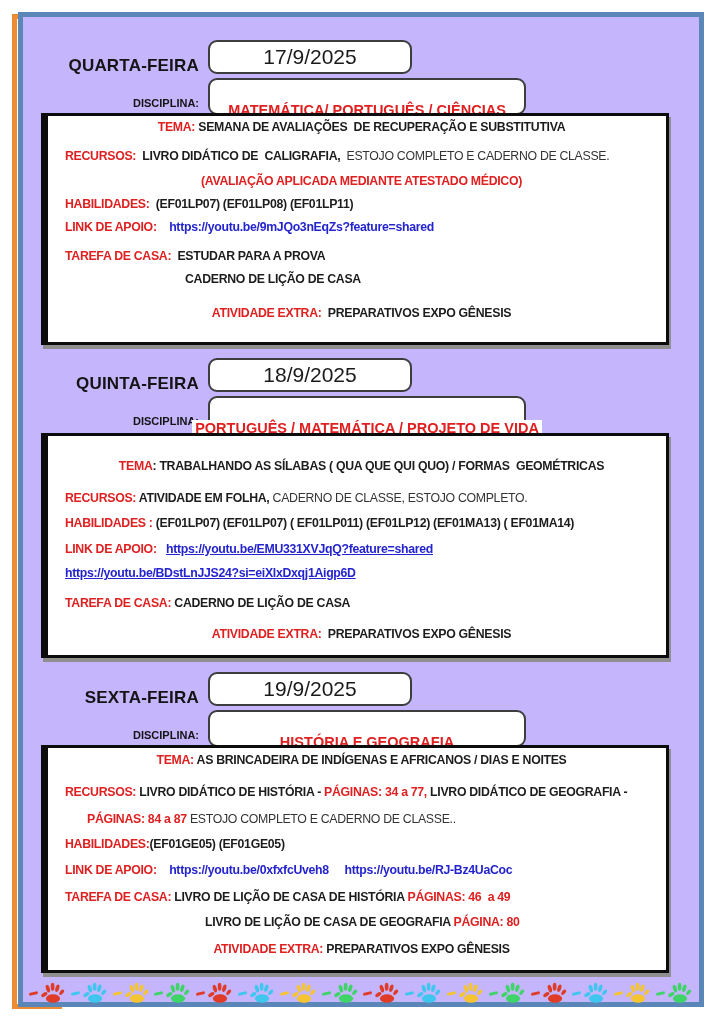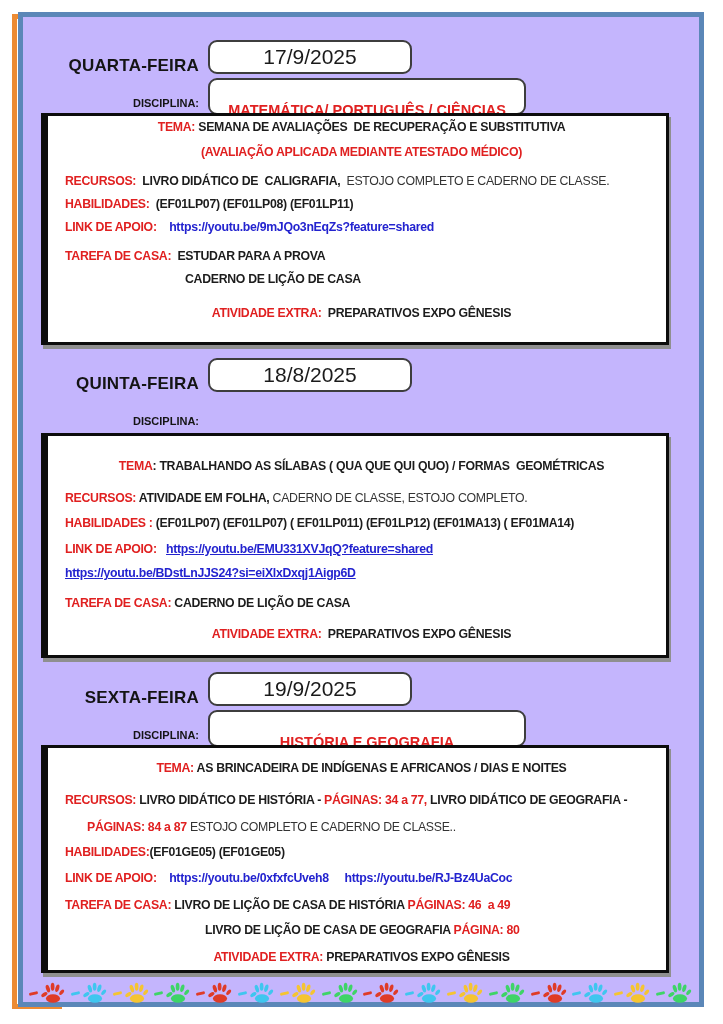--- a/index.html
+++ b/index.html
@@ -41,55 +41,58 @@
           <div class="day-label">QUARTA-FEIRA</div>
           <div class="date-box">
             <span>17/9/2025</span>
           </div>
           <div class="disc-label">DISCIPLINA:</div>
           <div class="disc-box">
             <span>MATEMÁTICA/ PORTUGUÊS / CIÊNCIAS</span>
           </div>
           <div class="content-box" style="top: 73px; height: 232px; ">
             <div class="line c" style="line-height: 23px; margin-top: 0px;"><span class="s-r">TEMA: </span><span class="s-k">SEMANA DE AVALIAÇÕES  DE RECUPERAÇÃO E SUBSTITUTIVA</span></div>
+            <div class="line l" style="line-height: 23px; margin-top: 6px;"><span class="s-r">RECURSOS:  </span><span class="s-k">LIVRO DIDÁTICO DE  CALIGRAFIA,</span><span class="s-n">  ESTOJO COMPLETO E CADERNO DE CLASSE.</span></div>
             <div class="line c" style="line-height: 23px; margin-top: 2px;"><span class="s-r">(AVALIAÇÃO APLICADA MEDIANTE ATESTADO MÉDICO)</span></div>
-            <div class="line l" style="line-height: 23px; margin-top: 6px;"><span class="s-r">RECURSOS:  </span><span class="s-k">LIVRO DIDÁTICO DE  CALIGRAFIA,</span><span class="s-n">  ESTOJO COMPLETO E CADERNO DE CLASSE.</span></div>
             <div class="line l" style="line-height: 23px; margin-top: 0px;"><span class="s-r">HABILIDADES:  </span><span class="s-k">(EF01LP07) (EF01LP08) (EF01LP11)</span></div>
             <div class="line l" style="line-height: 23px; margin-top: 0px;"><span class="s-r">LINK DE APOIO:    </span><span class="s-l">https://youtu.be/9mJQo3nEqZs?feature=shared</span></div>
             <div class="line l" style="line-height: 23px; margin-top: 6px;"><span class="s-r">TAREFA DE CASA:  </span><span class="s-k">ESTUDAR PARA A PROVA</span></div>
             <div class="line l" style="line-height: 23px; margin-top: 0px; padding-left: 120px;"><span class="s-k">CADERNO DE LIÇÃO DE CASA</span></div>
             <div class="line c" style="line-height: 23px; margin-top: 11px;"><span class="s-r">ATIVIDADE EXTRA:  </span><span class="s-k">PREPARATIVOS EXPO GÊNESIS</span></div>
           </div>
         </div>
         <div class="section" style="top: 341px; height: 300px;">
           <div class="day-label">QUINTA-FEIRA</div>
           <div class="date-box">
-            <span>18/8/2025</span>
+            <span>18/9/2025</span>
           </div>
           <div class="disc-label">DISCIPLINA:</div>
+          <div class="disc-box">
+            <span>PORTUGUÊS / MATEMÁTICA / PROJETO DE VIDA</span>
+          </div>
           <div class="content-box" style="top: 75px; height: 225px; padding-top: 18px;">
             <div class="line c" style="line-height: 24px; margin-top: 0px;"><span class="s-r">TEMA</span><span class="s-k">: TRABALHANDO AS SÍLABAS ( QUA QUE QUI QUO) / FORMAS  GEOMÉTRICAS</span></div>
             <div class="line l" style="line-height: 24px; margin-top: 8px;"><span class="s-r">RECURSOS: </span><span class="s-k">ATIVIDADE EM FOLHA,</span><span class="s-n"> CADERNO DE CLASSE, ESTOJO COMPLETO.</span></div>
             <div class="line l" style="line-height: 24px; margin-top: 1px;"><span class="s-r">HABILIDADES : </span><span class="s-k">(EF01LP07) (EF01LP07) ( EF01LP011) (EF01LP12) (EF01MA13) ( EF01MA14)</span></div>
             <div class="line l" style="line-height: 24px; margin-top: 2px;"><span class="s-r">LINK DE APOIO:   </span><span class="s-lu">https://youtu.be/EMU331XVJqQ?feature=shared</span></div>
             <div class="line l" style="line-height: 24px; margin-top: 0px;"><span class="s-lu">https://youtu.be/BDstLnJJS24?si=eiXlxDxqj1Aigp6D</span></div>
             <div class="line l" style="line-height: 24px; margin-top: 6px;"><span class="s-r">TAREFA DE CASA: </span><span class="s-k">CADERNO DE LIÇÃO DE CASA</span></div>
             <div class="line c" style="line-height: 24px; margin-top: 7px;"><span class="s-r">ATIVIDADE EXTRA:  </span><span class="s-k">PREPARATIVOS EXPO GÊNESIS</span></div>
           </div>
         </div>
         <div class="section" style="top: 655px; height: 301px;">
           <div class="day-label">SEXTA-FEIRA</div>
           <div class="date-box">
             <span>19/9/2025</span>
           </div>
           <div class="disc-label">DISCIPLINA:</div>
           <div class="disc-box">
             <span>HISTÓRIA E GEOGRAFIA</span>
           </div>
-          <div class="content-box" style="top: 73px; height: 228px; padding-top: 8px;">
+          <div class="content-box" style="top: 73px; height: 228px; padding-top: 0;">
             <div class="line c" style="line-height: 25px; margin-top: 0px;"><span class="s-r">TEMA: </span><span class="s-k">AS BRINCADEIRA DE INDÍGENAS E AFRICANOS / DIAS E NOITES</span></div>
             <div class="line l" style="line-height: 25px; margin-top: 7px;"><span class="s-r">RECURSOS: </span><span class="s-k">LIVRO DIDÁTICO DE HISTÓRIA - </span><span class="s-r">PÁGINAS: 34 a 77,</span><span class="s-k"> LIVRO DIDÁTICO DE GEOGRAFIA -</span></div>
             <div class="line l" style="line-height: 25px; margin-top: 2px; margin-left: 22px;"><span class="s-r">PÁGINAS: 84 a 87</span><span class="s-n"> ESTOJO COMPLETO E CADERNO DE CLASSE..</span></div>
             <div class="line l" style="line-height: 25px; margin-top: 0px;"><span class="s-r">HABILIDADES:</span><span class="s-k">(EF01GE05) (EF01GE05)</span></div>
             <div class="line l" style="line-height: 25px; margin-top: 1px;"><span class="s-r">LINK DE APOIO:    </span><span class="s-l">https://youtu.be/0xfxfcUveh8</span><span class="s-k">     </span><span class="s-l">https://youtu.be/RJ-Bz4UaCoc</span></div>
             <div class="line l" style="line-height: 25px; margin-top: 2px;"><span class="s-r">TAREFA DE CASA: </span><span class="s-k">LIVRO DE LIÇÃO DE CASA DE HISTÓRIA </span><span class="s-r">PÁGINAS: 46  a 49</span></div>
             <div class="line l" style="line-height: 25px; margin-top: 0px; padding-left: 140px;"><span class="s-k">LIVRO DE LIÇÃO DE CASA DE GEOGRAFIA </span><span class="s-r">PÁGINA: 80</span></div>
             <div class="line c" style="line-height: 25px; margin-top: 2px;"><span class="s-r">ATIVIDADE EXTRA: </span><span class="s-k">PREPARATIVOS EXPO GÊNESIS</span></div>
           </div>
         </div>

